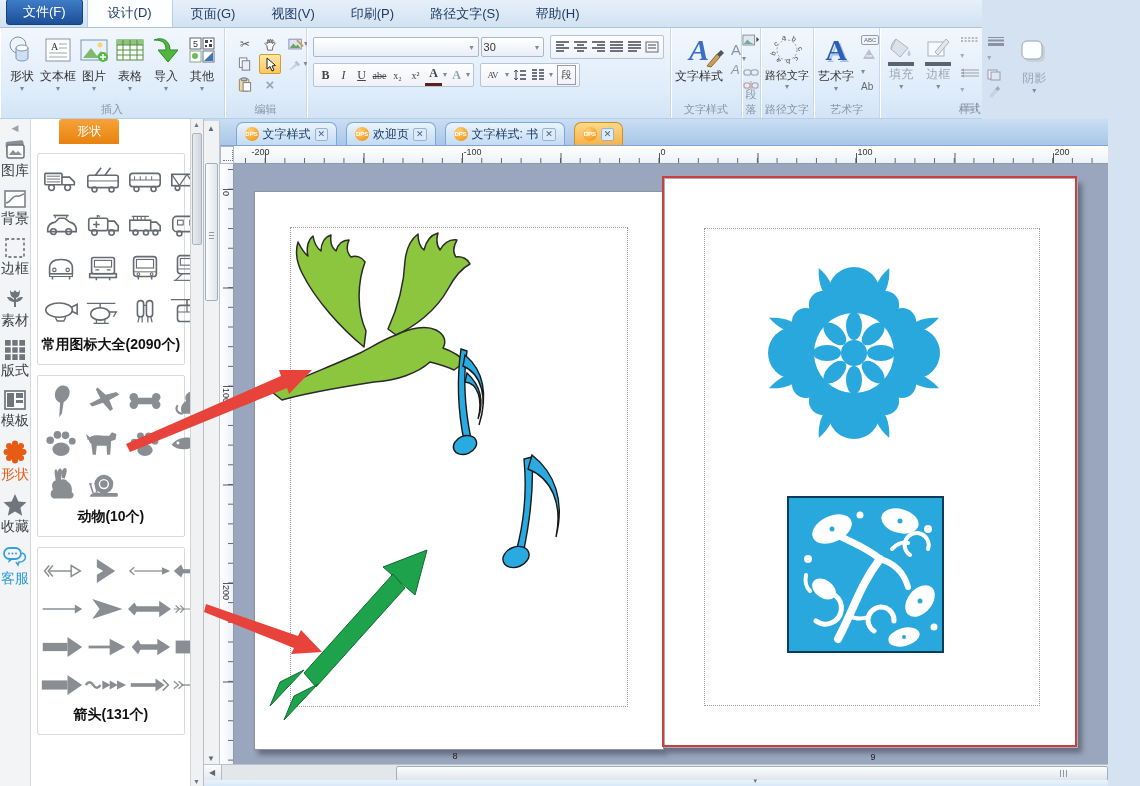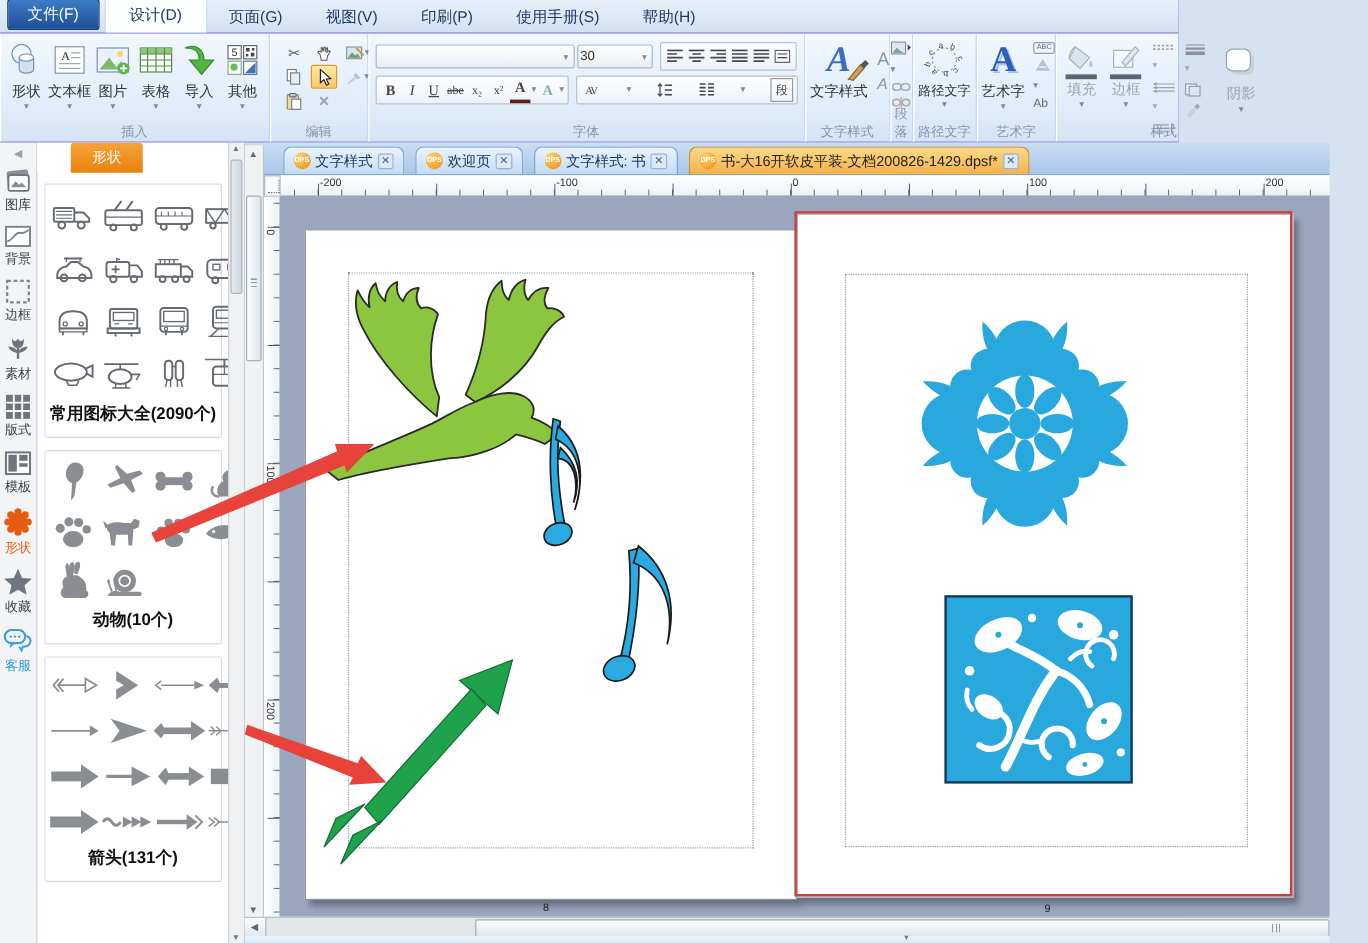--- a/index.html
+++ b/index.html
@@ -32,21 +32,21 @@
   .fbtn{min-width:17px;height:18px;display:inline-flex;align-items:center;justify-content:center;font-size:12px;color:#444;font-family:"Liberation Serif","DejaVu Serif",serif;}
   .alico{display:inline-block;}
   .disabled{color:#9aa6b4 !important;}
   .darkbar{width:26px;height:4px;background:#5a6470;margin:2px auto 0;}
 
   
   .main{display:flex;height:668px;}
   .sidebar{width:36px;background:#f3f4f6;border-right:1px solid #d4d8dc;display:flex;flex-direction:column;align-items:center;padding-top:2px;box-sizing:border-box;}
   .sb-collapse{font-size:9px;color:#9aa2ab;margin:2px 0 6px;}
   .sbitem{display:flex;flex-direction:column;align-items:center;margin-bottom:9px;cursor:pointer;}
-  .sbitem .slabel{font-size:11px;color:#3c4146;margin-top:1px;}
+  .sbitem .slabel{font-size:14px;color:#3c4146;margin-top:1px;}
   .sbitem.active .slabel{color:#e8611c;}
   .sbitem.chat .slabel{color:#2e9bd6;}
 
   .panel{width:200px;background:#ffffff;border-right:1px solid #b9bfc6;position:relative;box-sizing:border-box;}
   .panel-inner{position:absolute;left:0;top:0;right:12px;bottom:0;overflow:hidden;}
   .ptabrow{height:24px;background:#fff;}
   .ptab{display:inline-block;margin-left:28px;background:linear-gradient(#f6a33a,#e8820e);color:#fff;font-size:12px;padding:4px 18px 4px;border-radius:3px 3px 0 0;}
   .phint{background:#fdf7df;border-top:1px solid #f0e6bb;border-bottom:1px solid #f0e6bb;color:#8a2f22;font-weight:bold;font-size:12.5px;text-align:center;padding:6px 2px;line-height:18px;}
   .card{margin:10px 6px 0;background:#fff;border:1px solid #d9dcde;border-radius:2px;padding:4px 2px;}
   .grid4{display:grid;grid-template-columns:repeat(4,1fr);justify-items:center;align-items:center;}
@@ -103,21 +103,21 @@
 <body>
 
 <div id="app">
 
   <div class="menubar">
     <div class="menutab filebtn">文件(F)</div>
     <div class="menutab active">设计(D)</div>
     <div class="menutab">页面(G)</div>
     <div class="menutab">视图(V)</div>
     <div class="menutab">印刷(P)</div>
-    <div class="menutab">使用手册(S)</div>
+    <div class="menutab">路径文字(S)</div>
     <div class="menutab">帮助(H)</div>
   </div>
 
   <div class="ribbon">
 
     <div class="rg" style="width:238px">
       <div class="bigbtns">
         <div class="bigbtn">
           <div class="bicon">
             <svg width="32" height="32" viewBox="0 0 32 32">
@@ -294,40 +294,39 @@
             <span class="fbtn" style="font-style:italic">I</span>
             <span class="fbtn" style="text-decoration:underline">U</span>
             <span class="fbtn" style="text-decoration:line-through;font-size:10px">abe</span>
             <span class="fbtn" style="font-size:10px">x₂</span>
             <span class="fbtn" style="font-size:10px">x²</span>
             <span class="fbtn" style="border-bottom:3px solid #5a2318;font-weight:bold">A</span>
             <span class="caret">▾</span>
             <span class="fbtn" style="color:#8aa;font-weight:bold">A</span>
             <span class="caret">▾</span>
           </div>
-          <div class="fbar" style="margin-left:4px;gap:21px;">
+          <div class="fbar" style="margin-left:4px;gap:4px;">
             <span class="fbtn" style="font-size:9px;letter-spacing:-1px;">AV</span>
               <span class="caret">▾</span>
             <span>
                 <svg width="14" height="12" viewBox="0 0 14 12">
                   <path d="M3,1 v10 M1.2,3 L3,1 L4.8,3 M1.2,9 L3,11 L4.8,9" stroke="#445" fill="none"></path>
                   <path d="M7,2h6M7,6h6M7,10h6" stroke="#445" stroke-width="1.3"></path>
                 </svg>
               </span>
             <span>
                 <svg width="14" height="12" viewBox="0 0 14 12">
                   <path d="M1,1h5M1,4h5M1,7h5M1,10h5M8,1h5M8,4h5M8,7h5M8,10h5" stroke="#445" stroke-width="1.3"></path>
                 </svg>
               </span>
               <span class="caret">▾</span>
             <span class="fbtn" style="border:1px solid #99a;font-size:10px;">段</span>
           </div>
         </div>
       </div>
-      <div class="gl">字体</div>
     </div>
 
     <div class="rg" style="width:98px">
       <div style="display:flex;padding-top:4px;justify-content:center;gap:4px;">
         <div class="bigbtn" style="width:56px">
           <div class="bicon" style="position:relative">
             <span style="font-family:'Liberation Serif','DejaVu Serif',serif;font-size:30px;font-weight:bold;color:#3a6fc4;font-style:italic;">A</span>
             <svg width="20" height="20" viewBox="0 0 20 20" style="position:absolute;right:2px;bottom:0;">
                 <path d="M2,18 L12,6 L15,9 L6,19 z" fill="#caa05a" stroke="#8a6a30"></path>
                 <path d="M12,6 L16,2 L19,5 L15,9 z" fill="#51555e"></path>
@@ -934,39 +933,38 @@
           <span>欢迎页</span>
           <span class="dclose">✕</span>
         </div>
         <div class="dtab">
           <span class="dps">DPS</span>
           <span>文字样式: 书</span>
           <span class="dclose">✕</span>
         </div>
         <div class="dtab active">
           <span class="dps">DPS</span>
-          <span>书-大16开软皮平装-文档200826-1429.dpsf*</span>
           <span class="dclose">✕</span>
         </div>
       </div>
 
       <div class="vscroll">
         <div class="arr" style="top:3px">▲</div>
         <div class="vthumb">
             <div class="grip-v"></div>
           </div>
         <div class="arr" style="bottom:3px">▼</div>
       </div>
 
       <div class="corner"></div>
 
       <div class="hruler">
         <div class="minor"></div>
           <div class="major"></div>
-        <span class="hlab" style="left:33px">-200</span>
+        <span class="hlab" style="left:18px">-200</span>
         <span class="hlab" style="left:230px">-100</span>
         <span class="hlab" style="left:427px">0</span>
         <span class="hlab" style="left:624px">100</span>
         <span class="hlab" style="left:821px">200</span>
       </div>
 
       <div class="vruler">
         <div class="minor"></div>
           <div class="major"></div>
         <span class="vlab" style="top:27px">0</span>

